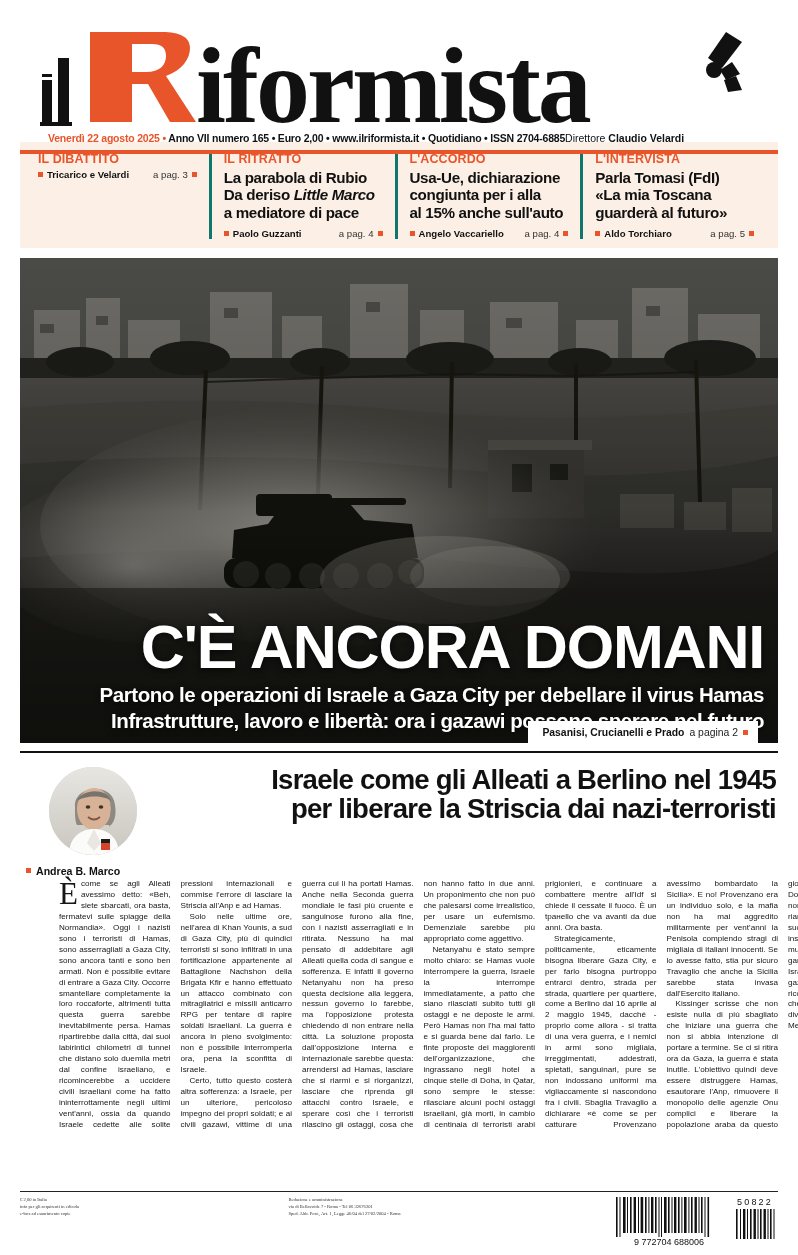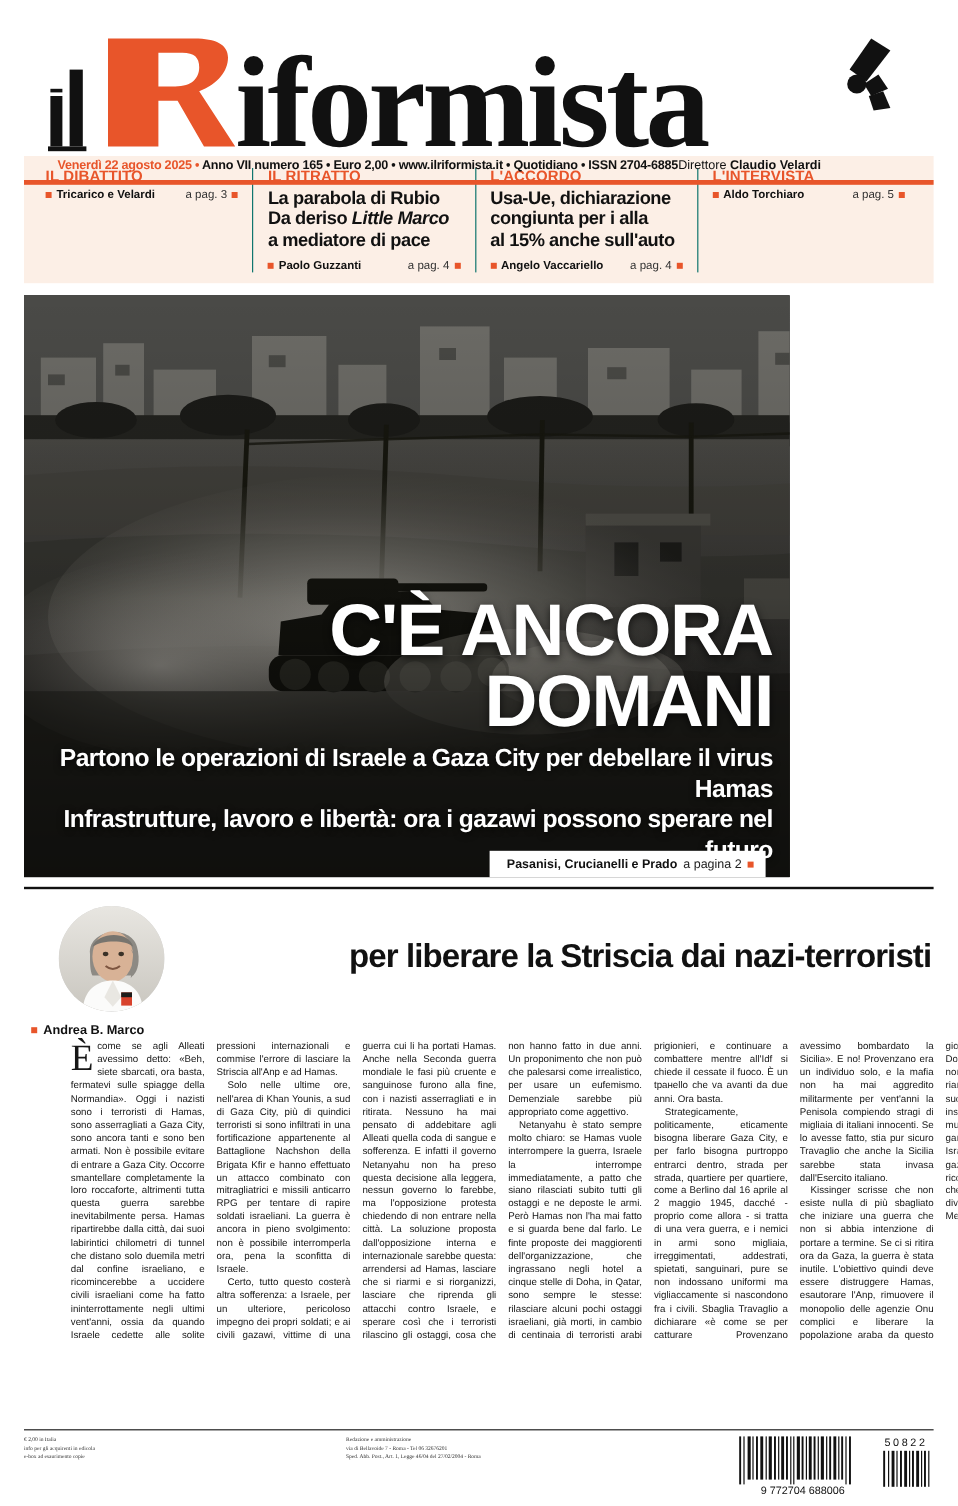--- a/index.html
+++ b/index.html
@@ -64,25 +64,26 @@
     background: #E8552A;
     margin-bottom: 10px;
   }
 
   
   .teasers {
     display: flex;
     background: #FCEFE6;
     padding: 10px 12px 9px 12px;
     gap: 0;
+    margin-top: 12px;
   }
   .teaser {
     flex: 1 1 0;
     padding: 0 12px;
-    border-left: 1px solid #0f766e;
+    border-left: 3px solid #0f766e;
     display: flex;
     flex-direction: column;
   }
   .teaser:first-child { border-left: none; padding-left: 6px; }
   .teaser-kicker {
     color: #E8552A;
     font-size: 12.5px;
     font-weight: 700;
     letter-spacing: 0.1px;
     margin-bottom: 3px;
@@ -123,21 +124,21 @@
     width: 5px;
     height: 5px;
     background: #E8552A;
     flex: none;
   }
 
   
   .hero {
     position: relative;
     margin-top: 10px;
-    width: 638px;
+    width: 758px;
     height: 485px;
     overflow: hidden;
     background: #2b2b2b;
   }
   .hero-photo { position: absolute; inset: 0; }
 
   .hero-text {
     position: absolute;
     left: 0; right: 0; bottom: 0;
     padding: 0 14px 10px 14px;
@@ -380,20 +381,25 @@
         </span>
         <span class="teaser-page">
           <span>a pag. 4</span>
           <i class="sq"></i>
         </span>
       </div>
     </div>
 
     <div class="teaser">
       <div class="teaser-kicker">L'INTERVISTA</div>
+      <div class="teaser-title">
+        <span>Parla Tomasi (FdI)</span><br>
+        <span>«La mia Toscana</span><br>
+        <span>guarderà al futuro»</span>
+      </div>
       <div class="teaser-foot">
         <span class="teaser-author">
           <i class="sq"></i>
           <span>Aldo Torchiaro</span>
         </span>
         <span class="teaser-page">
           <span>a pag. 5</span>
           <i class="sq"></i>
         </span>
       </div>
@@ -567,21 +573,21 @@
         </svg>
       </div>
       <div class="lead-byline">
         <i class="sq"></i>
         <span>Andrea B. Marco</span>
       </div>
     </div>
 
     <div class="lead-right">
       <div class="lead-headline">
-        <br>
+        <span>Israele come gli Alleati a Berlino nel 1945</span><br>
         <span>per liberare la Striscia dai nazi-terroristi</span>
       </div>
     </div>
   </div>
 
   <div class="body-cols">
     <p class="first">È come se agli Alleati avessimo detto: «Beh, siete sbarcati, ora basta, fermatevi sulle spiagge della Normandia». Oggi i nazisti sono i terroristi di Hamas, sono asserragliati a Gaza City, sono ancora tanti e sono ben armati. Non è possibile evitare di entrare a Gaza City. Occorre smantellare completamente la loro roccaforte, altrimenti tutta questa guerra sarebbe inevitabilmente persa. Hamas ripartirebbe dalla città, dai suoi labirintici chilometri di tunnel che distano solo duemila metri dal confine israeliano, e ricomincerebbe a uccidere civili israeliani come ha fatto ininterrottamente negli ultimi vent'anni, ossia da quando Israele cedette alle solite pressioni internazionali e commise l'errore di lasciare la Striscia all'Anp e ad Hamas.</p>
     <p>Solo nelle ultime ore, nell'area di Khan Younis, a sud di Gaza City, più di quindici terroristi si sono infiltrati in una fortificazione appartenente al Battaglione Nachshon della Brigata Kfir e hanno effettuato un attacco combinato con mitragliatrici e missili anticarro RPG per tentare di rapire soldati israeliani. La guerra è ancora in pieno svolgimento: non è possibile interromperla ora, pena la sconfitta di Israele.</p>
     <p>Certo, tutto questo costerà altra sofferenza: a Israele, per un ulteriore, pericoloso impegno dei propri soldati; e ai civili gazawi, vittime di una guerra cui li ha portati Hamas. Anche nella Seconda guerra mondiale le fasi più cruente e sanguinose furono alla fine, con i nazisti asserragliati e in ritirata. Nessuno ha mai pensato di addebitare agli Alleati quella coda di sangue e sofferenza. E infatti il governo Netanyahu non ha preso questa decisione alla leggera, nessun governo lo farebbe, ma l'opposizione protesta chiedendo di non entrare nella città. La soluzione proposta dall'opposizione interna e internazionale sarebbe questa: arrendersi ad Hamas, lasciare che si riarmi e si riorganizzi, lasciare che riprenda gli attacchi contro Israele, e sperare così che i terroristi rilascino gli ostaggi, cosa che non hanno fatto in due anni. Un proponimento che non può che palesarsi come irrealistico, per usare un eufemismo. Demenziale sarebbe più appropriato come aggettivo.</p>
     <p>Netanyahu è stato sempre molto chiaro: se Hamas vuole interrompere la guerra, Israele la interrompe immediatamente, a patto che siano rilasciati subito tutti gli ostaggi e ne deposte le armi. Però Hamas non l'ha mai fatto e si guarda bene dal farlo. Le finte proposte dei maggiorenti dell'organizzazione, che ingrassano negli hotel a cinque stelle di Doha, in Qatar, sono sempre le stesse: rilasciare alcuni pochi ostaggi israeliani, già morti, in cambio di centinaia di terroristi arabi prigionieri, e continuare a combattere mentre all'Idf si chiede il cessate il fuoco. È un tранello che va avanti da due anni. Ora basta.</p>

